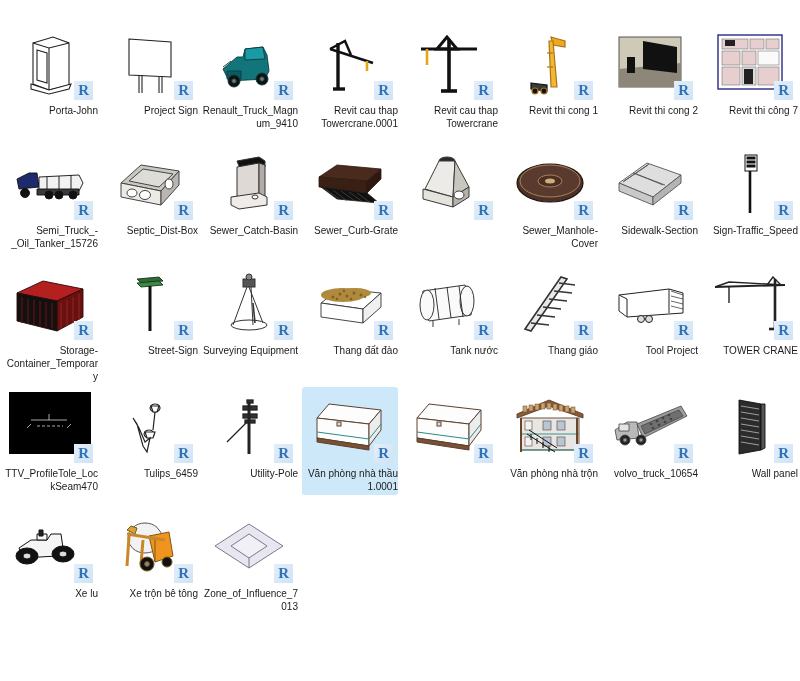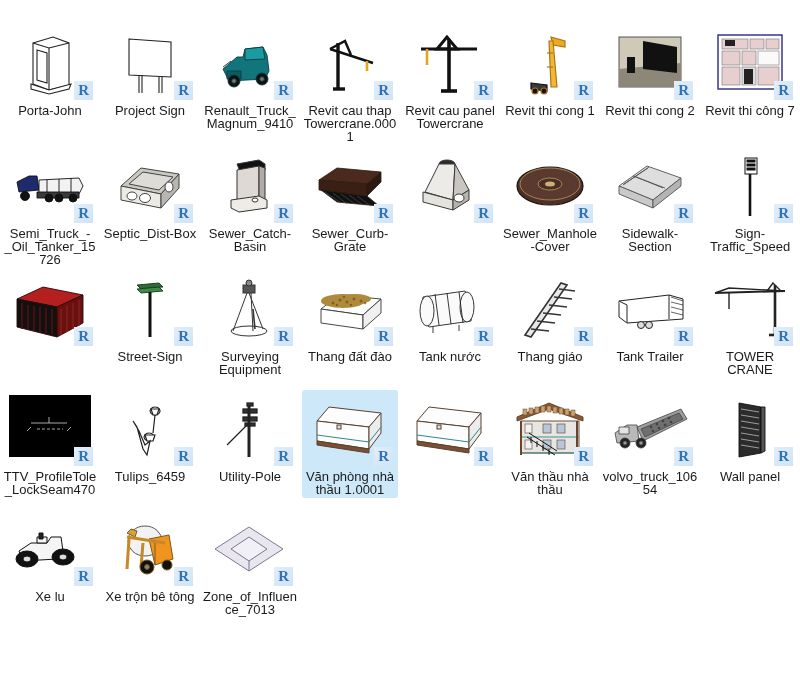--- a/index.html
+++ b/index.html
@@ -68,22 +68,22 @@
     font-family: "Liberation Serif", serif;
     font-weight: bold;
     font-size: 15px;
     line-height: 19px;
     text-align: center;
     letter-spacing: -0.5px;
   }
   .label {
     margin-top: 6px;
     width: 96px;
-    text-align: center;
-    font-size: 13px;
+    text-align: right;
+    font-size: 10px;
     line-height: 13px;
     color: #1a1a1a;
     word-break: break-word;
     font-family: "Liberation Sans", sans-serif;
   }
 
   
   .grid-main .cell { min-height: 120px; }
 </style>
 </head>
@@ -180,21 +180,21 @@
                 <g stroke="#111" stroke-width="3" fill="none">
                   <path d="M14 22 L70 22"></path>
                   <path d="M40 10 L30 22 L50 22 Z"></path>
                   <path d="M42 12 L42 64" stroke-width="3.6"></path>
                   <path d="M34 64 L50 64" stroke-width="3.6"></path>
                   <path d="M20 22 L20 38" stroke="#e8a317" stroke-width="2.6"></path>
                 </g>
               </svg>
               <div class="badge">R</div>
             </div>
-            <div class="label">Revit cau panel Towercrane</div>
+            <div class="label">Revit cau thap Towercrane</div>
           </div>
         </div>
         <div class="cell">
           <div class="cell-inner">
             <div class="thumb">
               <svg width="86" height="70" viewBox="0 0 86 70">
                 <g fill="none" stroke="#a8761a" stroke-width="1.2">
                   <path d="M44 10 L58 14 L58 20 L46 18 Z" fill="#f0a81e"></path>
                   <path d="M42 14 L46 14 L50 60 L44 60 Z" fill="#f5b731"></path>
                   <path d="M40 40 L46 40"></path>
@@ -428,20 +428,21 @@
                   <g stroke="#8a2a2a" stroke-width="1">
                     <path d="M54 36 L54 62"></path>
                     <path d="M60 33 L60 59"></path>
                     <path d="M66 30 L66 56"></path>
                     <path d="M72 27 L72 53"></path>
                   </g>
                 </g>
               </svg>
               <div class="badge">R</div>
             </div>
+            <div class="label">Storage-Container_Temporary</div>
           </div>
         </div>
         <div class="cell">
           <div class="cell-inner">
             <div class="thumb">
               <svg width="86" height="70" viewBox="0 0 86 70">
                 <g stroke="#16381c" stroke-width="0.9">
                   <path d="M30 12 L52 10 L56 14 L34 16 Z" fill="#2f6b36"></path>
                   <path d="M30 16 L52 14 L56 18 L34 20 Z" fill="#3d8a46"></path>
                   <path d="M43 19 L43 64" stroke="#111" stroke-width="3"></path>
@@ -555,21 +556,21 @@
                     <path d="M64 29 L76 32"></path>
                     <path d="M64 34 L76 37"></path>
                     <path d="M64 39 L76 42"></path>
                   </g>
                   <circle cx="34" cy="52" r="3.5" fill="#ddd"></circle>
                   <circle cx="42" cy="52" r="3.5" fill="#ddd"></circle>
                 </g>
               </svg>
               <div class="badge">R</div>
             </div>
-            <div class="label">Tank Trailer</div>
+            <div class="label">Tool Project</div>
           </div>
         </div>
         <div class="cell">
           <div class="cell-inner">
             <div class="thumb">
               <svg width="86" height="70" viewBox="0 0 86 70">
                 <g stroke="#222" stroke-width="1.4" fill="none">
                   <path d="M8 20 L78 18" stroke-width="2"></path>
                   <path d="M66 10 L60 18 L74 18 Z"></path>
                   <path d="M68 12 L68 62" stroke-width="2.6"></path>
@@ -711,21 +712,21 @@
                     <path d="M30 48 L30 54"></path>
                     <path d="M36 52 L36 58"></path>
                     <path d="M42 56 L42 62"></path>
                   </g>
                   <path d="M14 28 L14 62" stroke="#6b4526" stroke-width="2"></path>
                   <path d="M70 28 L70 62" stroke="#6b4526" stroke-width="2"></path>
                 </g>
               </svg>
               <div class="badge">R</div>
             </div>
-            <div class="label">Văn thầu nhà thầu</div>
+            <div class="label">Văn phòng nhà trộn</div>
           </div>
         </div>
         <div class="cell">
           <div class="cell-inner">
             <div class="thumb">
               <svg width="86" height="70" viewBox="0 0 86 70">
                 <g stroke="#444" stroke-width="0.8">
                   <path d="M8 40 L20 32 L30 32 L32 48 L10 50 Z" fill="#b9b9b9"></path>
                   <path d="M12 34 L22 34 L22 41 L12 41 Z" fill="#e4e4e4"></path>
                   <path d="M30 34 L74 16 L80 26 L36 48 Z" fill="#9c9c9c"></path>

